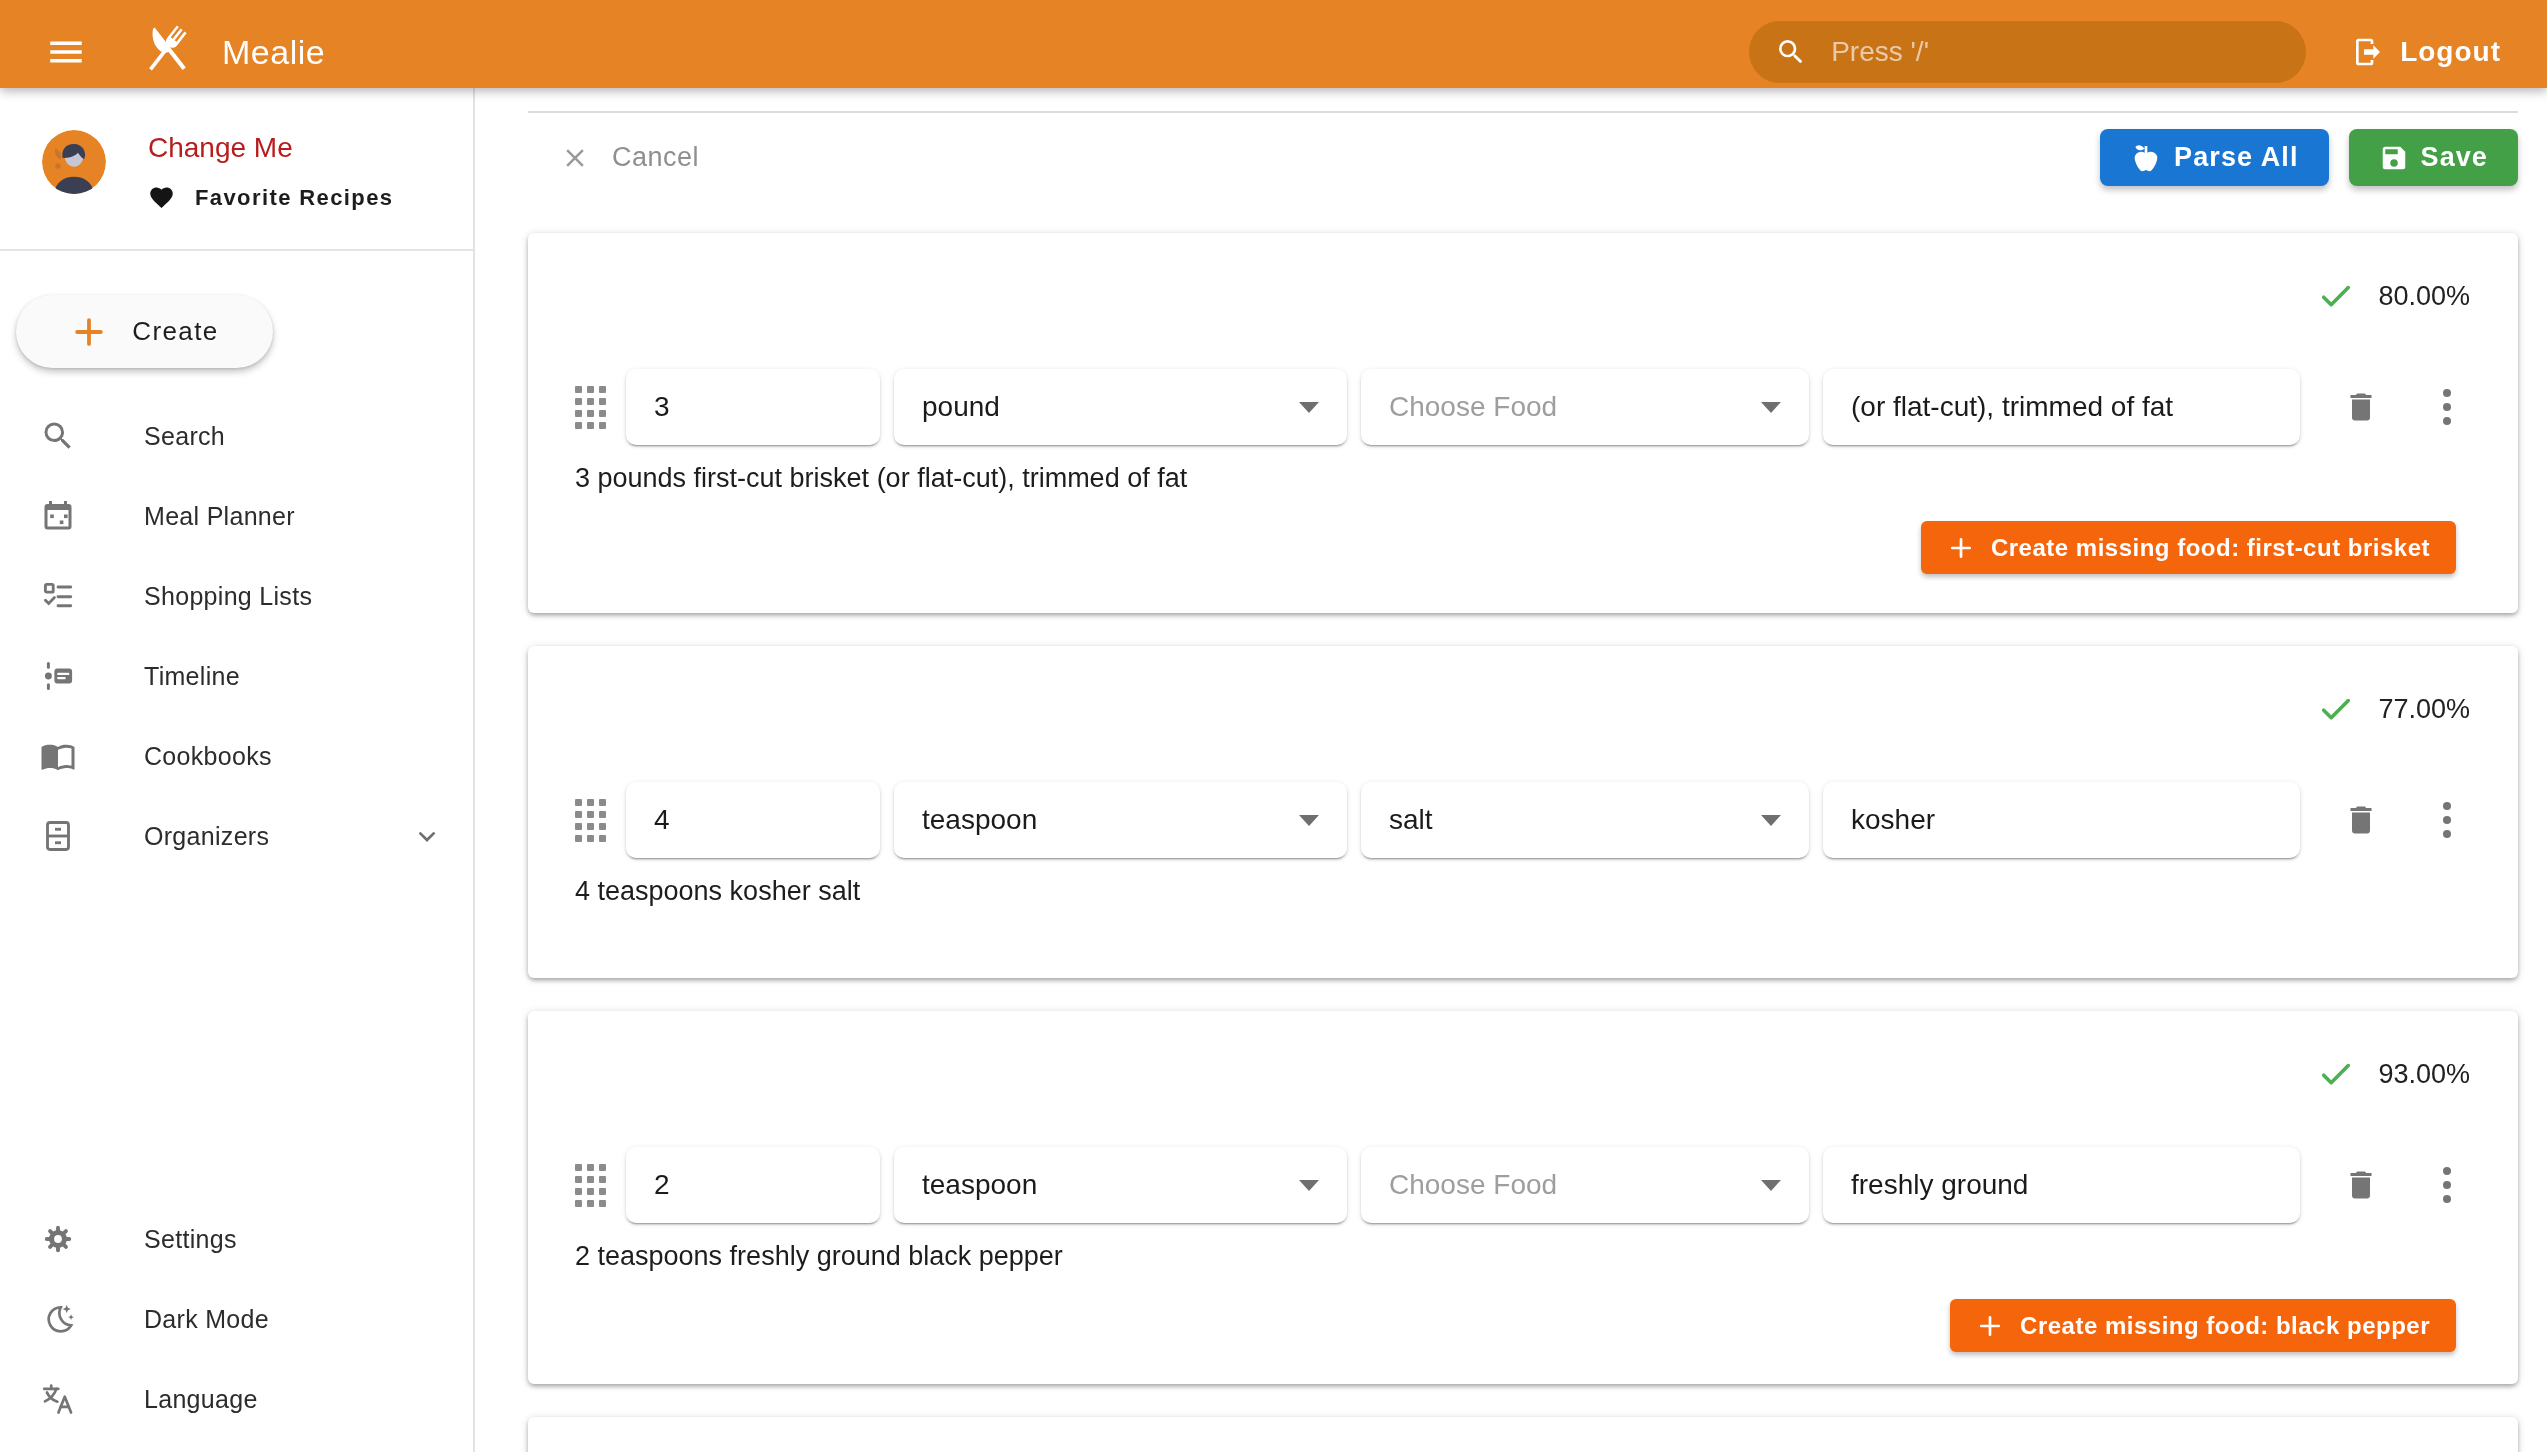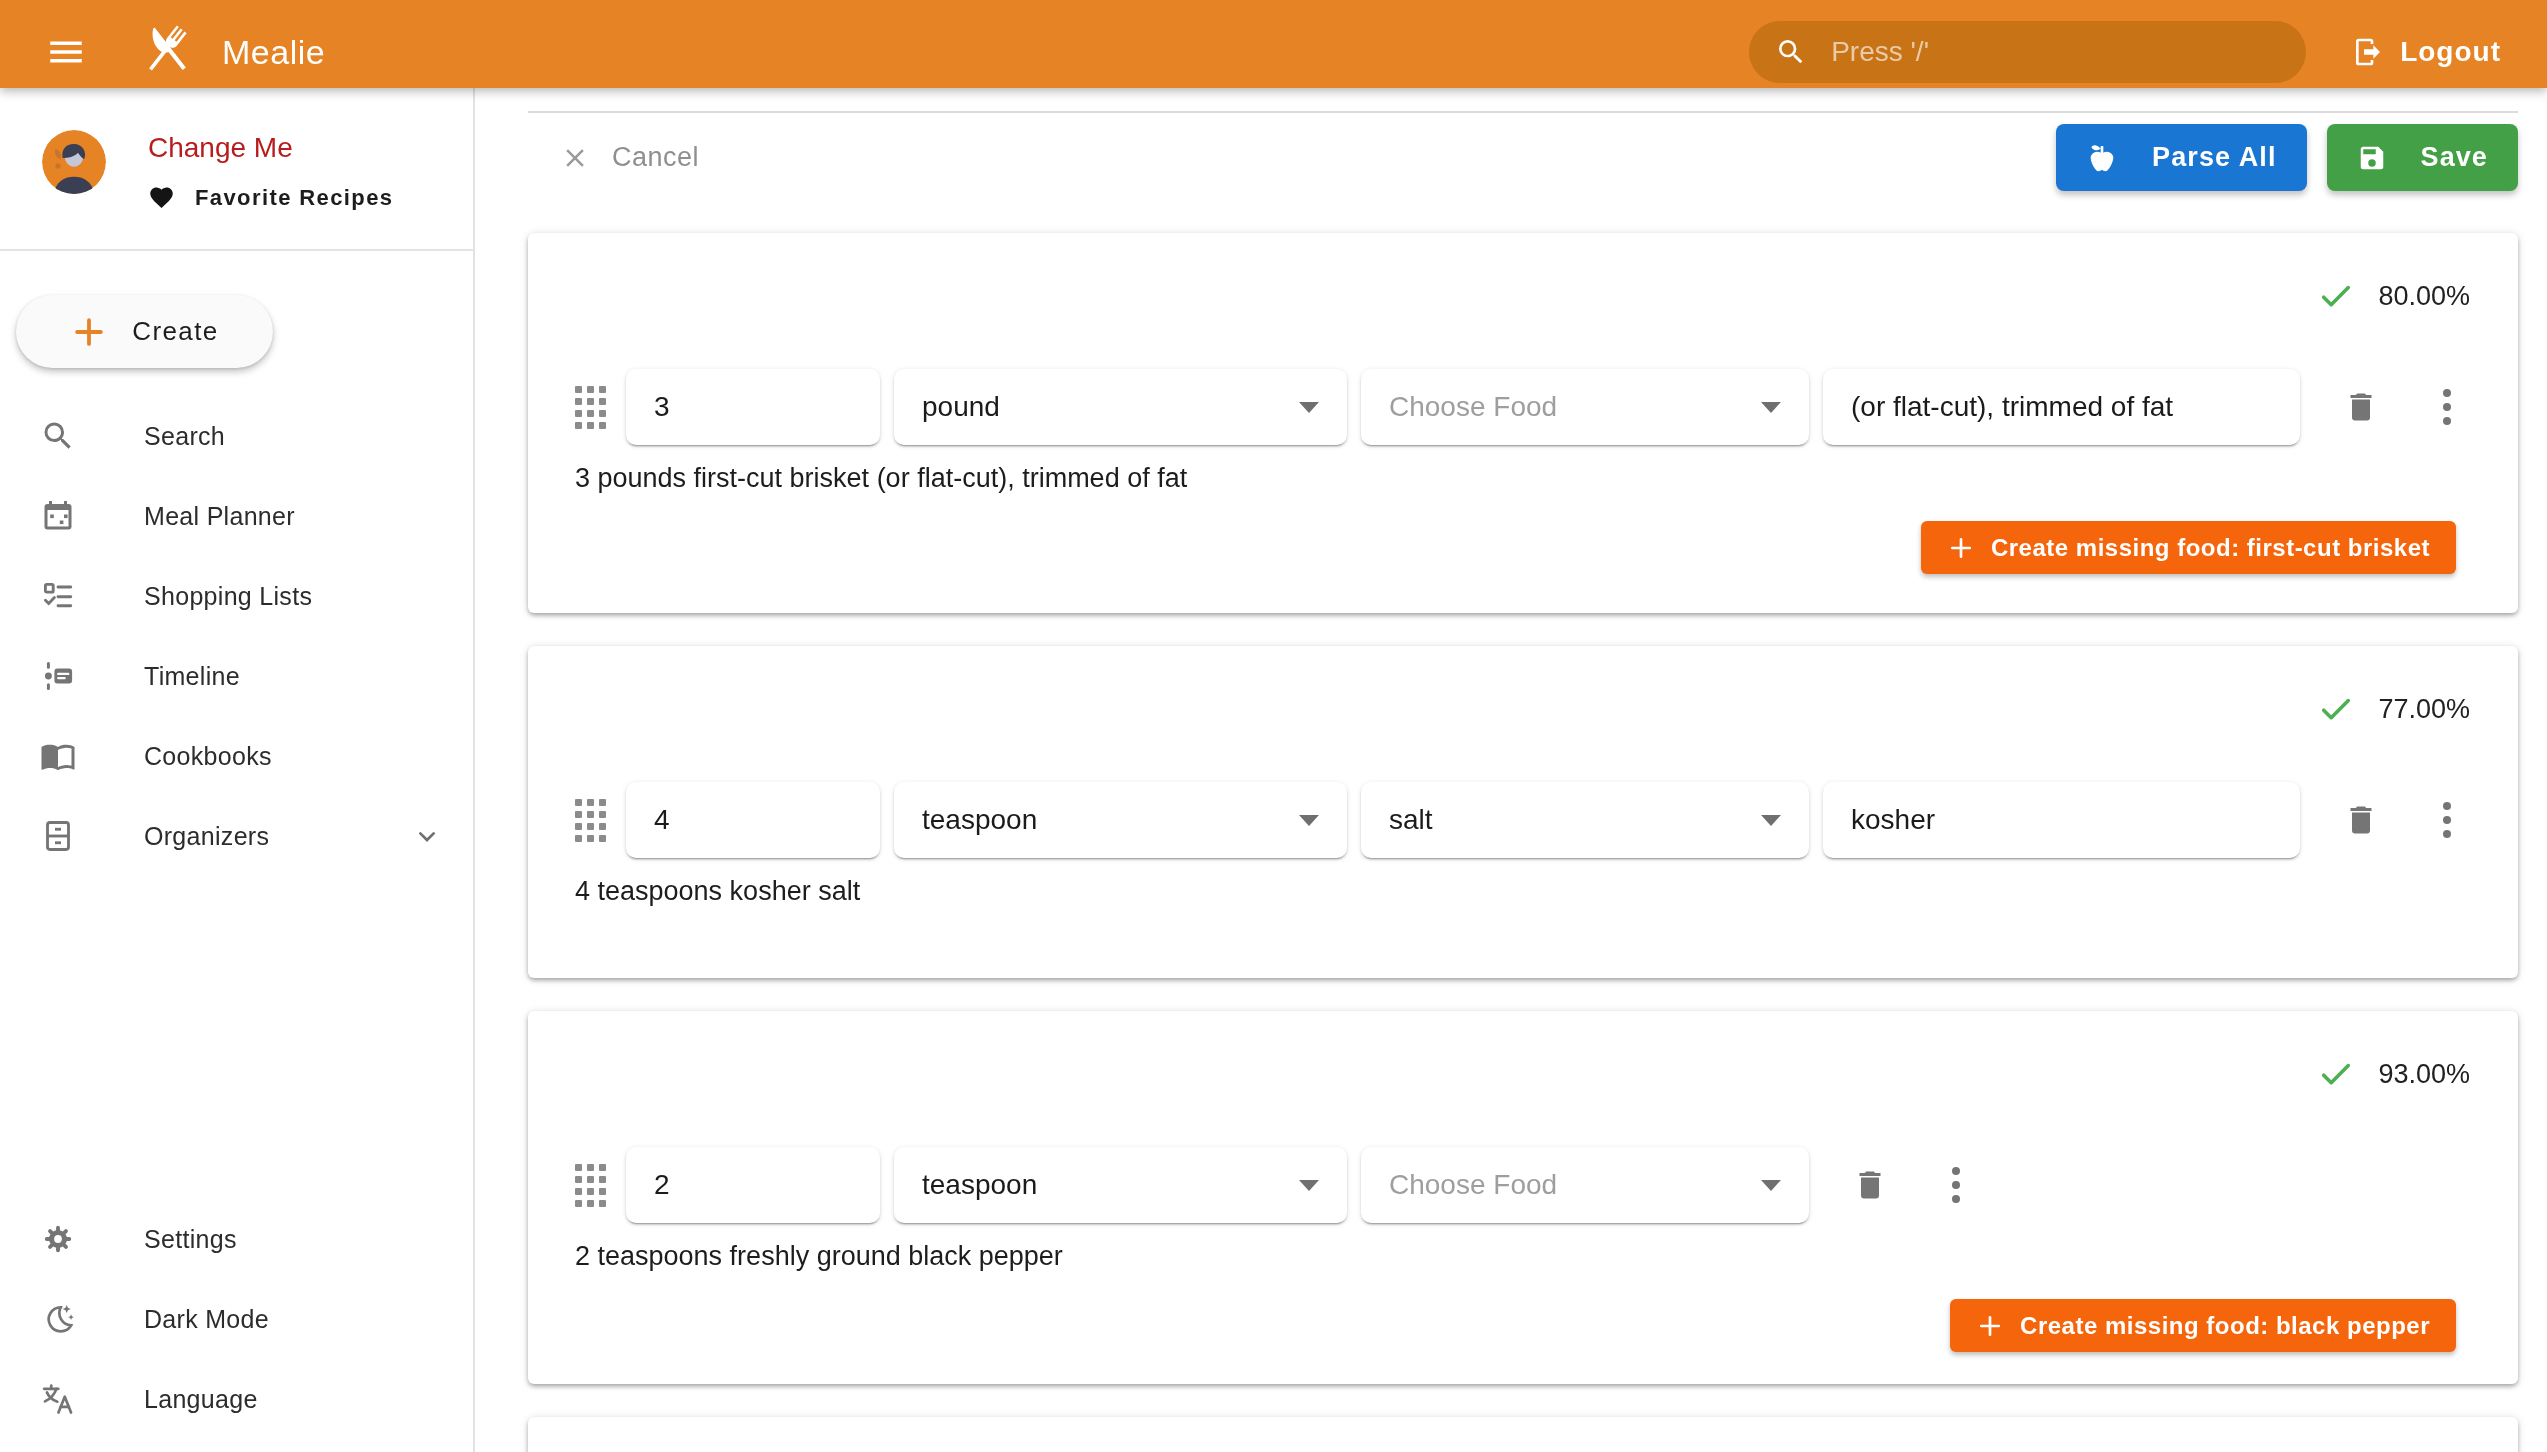--- a/index.html
+++ b/index.html
@@ -58,21 +58,21 @@
   
   .main { position:absolute; left:475px; top:88px; right:0; bottom:0; overflow:hidden; background:#fff; }
   .topline { position:absolute; top:23px; left:53px; right:29px; height:2px; background:#DCDCDC; }
   .toolbar { position:absolute; top:36px; left:53px; right:29px; height:67px;
     display:flex; align-items:center; }
   .cancelbtn { display:flex; align-items:center; gap:22px; border:none; background:transparent;
     color:#8f8f8f; font-size:27px; font-weight:500; letter-spacing:0.5px; cursor:pointer;
     margin-left:32px; font-family:"Liberation Sans", sans-serif; }
   .cancelbtn svg { color:#9a9a9a; }
   .toolbar .spacer { flex:1; }
-  .btn { display:inline-flex; align-items:center; gap:34px; height:67px; border:none; border-radius:8px;
+  .btn { display:inline-flex; align-items:center; gap:12px; height:57px; border:none; border-radius:8px;
     color:#fff; font-size:27px; font-weight:700; letter-spacing:1.1px; padding:0 30px; cursor:pointer;
     box-shadow:0 4px 6px rgba(0,0,0,.24); font-family:"Liberation Sans", sans-serif; }
   .btn.parse { background:var(--parse-button-blue); margin-right:20px; }
   .btn.save { background:var(--save-button-green); }
   
   .cards { position:absolute; top:145px; left:53px; right:29px; }
   .card {
     background:#fff; border-radius:6px; margin-bottom:33px;
     box-shadow:0 3px 5px -1px rgba(0,0,0,.2), 0 1px 10px 0 rgba(0,0,0,.12), 0 2px 4px rgba(0,0,0,.14);
     padding:46px 48px 39px 47px;
@@ -441,20 +441,21 @@
             </span>
       <input class="field f-qty" value="2" style="">
       <div class="field select f-unit">
         <span>teaspoon</span>
         <span class="caret"></span>
       </div>
       <div class="field select f-food">
         <span class="placeholder">Choose Food</span>
         <span class="caret"></span>
       </div>
+      <input class="field f-note" value="freshly ground" style="">
       <button class="icon-btn del">
         <svg width="36" height="36" viewBox="0 0 24 24">
                 <path fill="currentColor" d="M19,4H15.5L14.5,3H9.5L8.5,4H5V6H19M6,19A2,2 0 0,0 8,21H16A2,2 0 0,0 18,19V7H6V19Z"></path>
               </svg>
       </button>
       <button class="icon-btn more">
         <span class="kebab">
                 <i></i>
                 <i></i>
                 <i></i>

